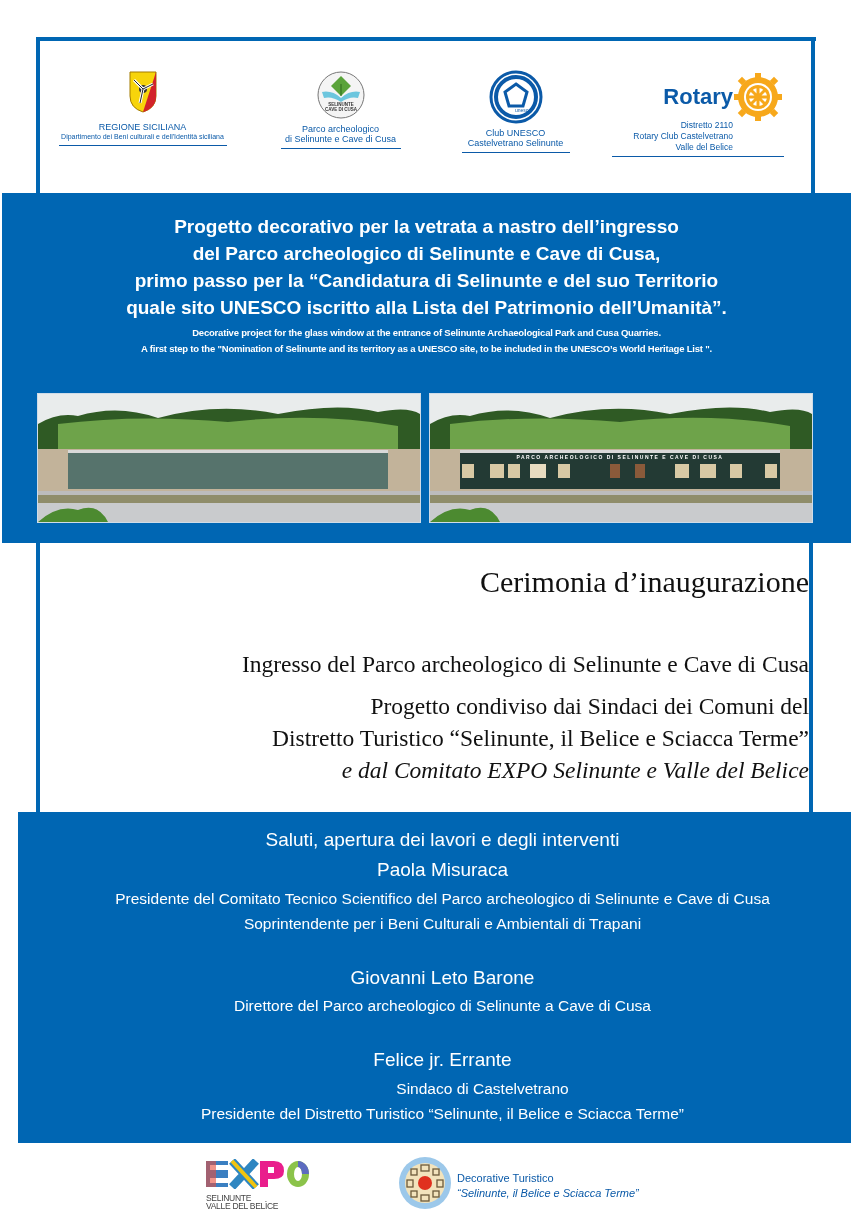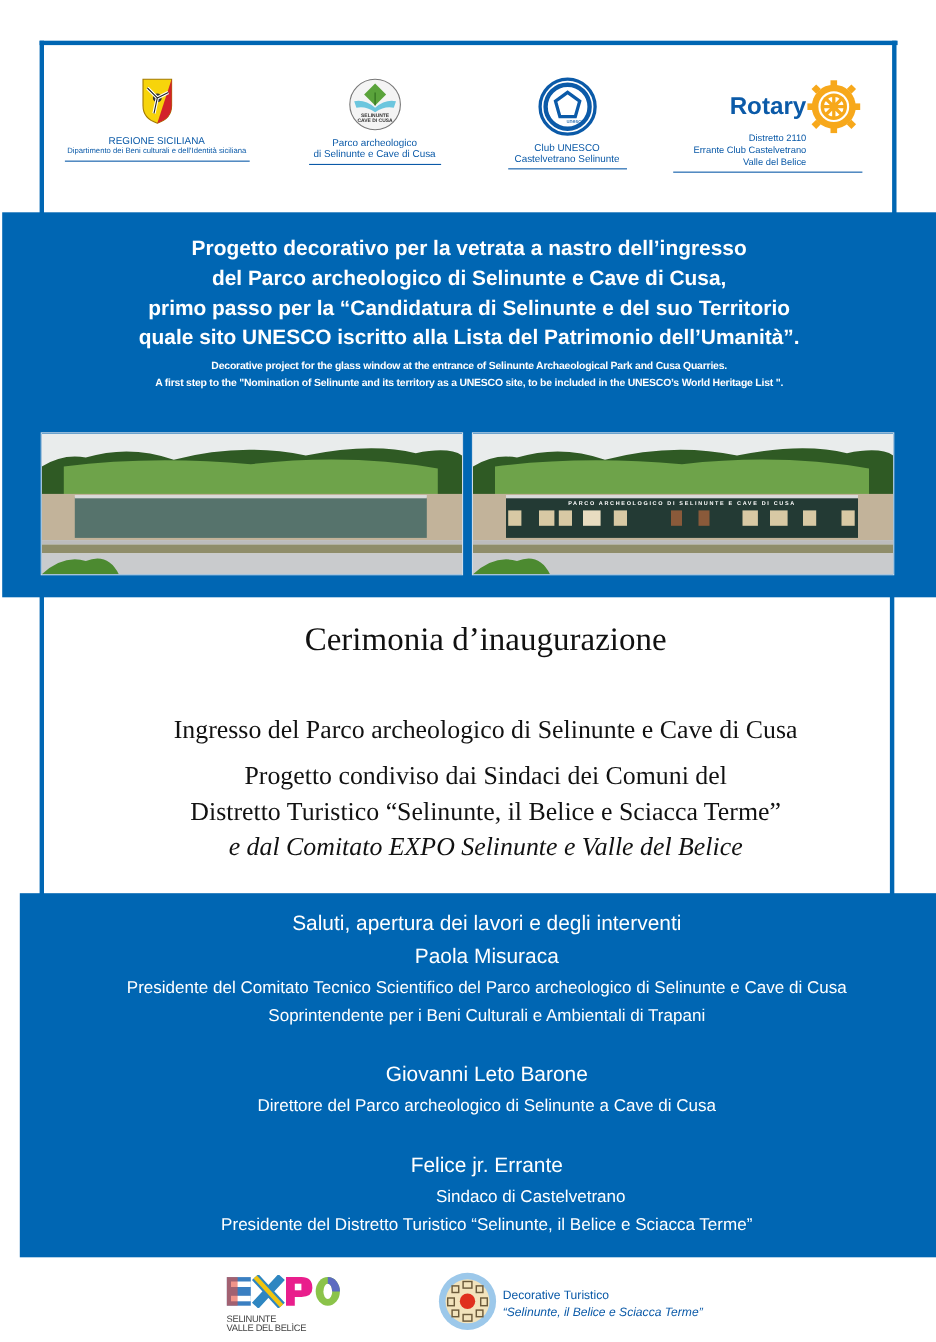--- a/index.html
+++ b/index.html
@@ -22,21 +22,21 @@
   .logo-unesco .t1, .logo-unesco .t2 { font-size:9px; }
   .logo-rotary { left:570px; top:10px; width:175px; }
 
   .band1 { position:absolute; left:2px; top:193px; width:849px; height:350px; background:#0066b3; }
   .band1 .title { position:absolute; top:20px; left:0; width:849px; text-align:center; color:#fff; font-weight:bold; font-size:19px; line-height:27px; }
   .band1 .sub { position:absolute; top:132px; left:0; width:849px; text-align:center; color:#fff; font-size:9.5px; line-height:16px; font-weight:bold; letter-spacing:-0.2px; }
   .photo { position:absolute; top:200px; width:382px; height:128px; border:1px solid #cfdce8; overflow:hidden; }
   .photo-before { left:35px; }
   .photo-after { left:427px; }
 
-  .middle { position:absolute; left:40px; top:543px; width:769px; height:269px; text-align:center; font-family:"Liberation Serif", serif; color:#111;margin-left:17px; }
+  .middle { position:absolute; left:40px; top:543px; width:769px; height:269px; text-align:right; font-family:"Liberation Serif", serif; color:#111; }
   .middle .l1 { position:absolute; top:22px; width:100%; font-size:30px; }
   .middle .l2 { position:absolute; top:62px; width:100%; font-size:30px; }
   .middle .l3 { position:absolute; top:108px; width:100%; font-size:23.5px; }
   .middle .l4 { position:absolute; top:150px; width:100%; font-size:23.5px; }
   .middle .l5 { position:absolute; top:182px; width:100%; font-size:23.5px; }
   .middle .l6 { position:absolute; top:214px; width:100%; font-size:23.5px;font-style:italic; }
 
   .band2 { position:absolute; left:18px; top:812px; width:849px; height:331px; background:#0066b3; color:#fff; font-family:Liberation Sans, sans-serif; text-align:center; }
   .band2 .row { position:absolute; width:100%; left:0; }
   .band2 .big { font-size:19px; }
@@ -115,21 +115,21 @@
         </g>
         <circle cx="25" cy="25" r="14" fill="#fff"></circle>
         <circle cx="25" cy="25" r="12" fill="#f7a81b"></circle>
         <circle cx="25" cy="25" r="9" fill="#fff"></circle>
         <path d="M25 14 V36 M14 25 H36 M17 17 L33 33 M33 17 L17 33" stroke="#f7a81b" stroke-width="3"></path>
         <circle cx="25" cy="25" r="3" fill="#f7a81b"></circle>
       </svg>
     </div>
     <div style="text-align:right;padding-right:52px;font-size:8.5px;line-height:11px;">
       <div>Distretto 2110</div>
-      <div>Errante Club Castelvetrano</div>
+      <div>Rotary Club Castelvetrano</div>
       <div>Valle del Belice</div>
     </div>
     <div class="line" style="width:172px;margin-top:3px;"></div>
   </div>
 </div>
 
 <div class="band1">
   <div class="title">
     <div>Progetto decorativo per la vetrata a nastro dell’ingresso</div>
     <div>del Parco archeologico di Selinunte e Cave di Cusa,</div>

